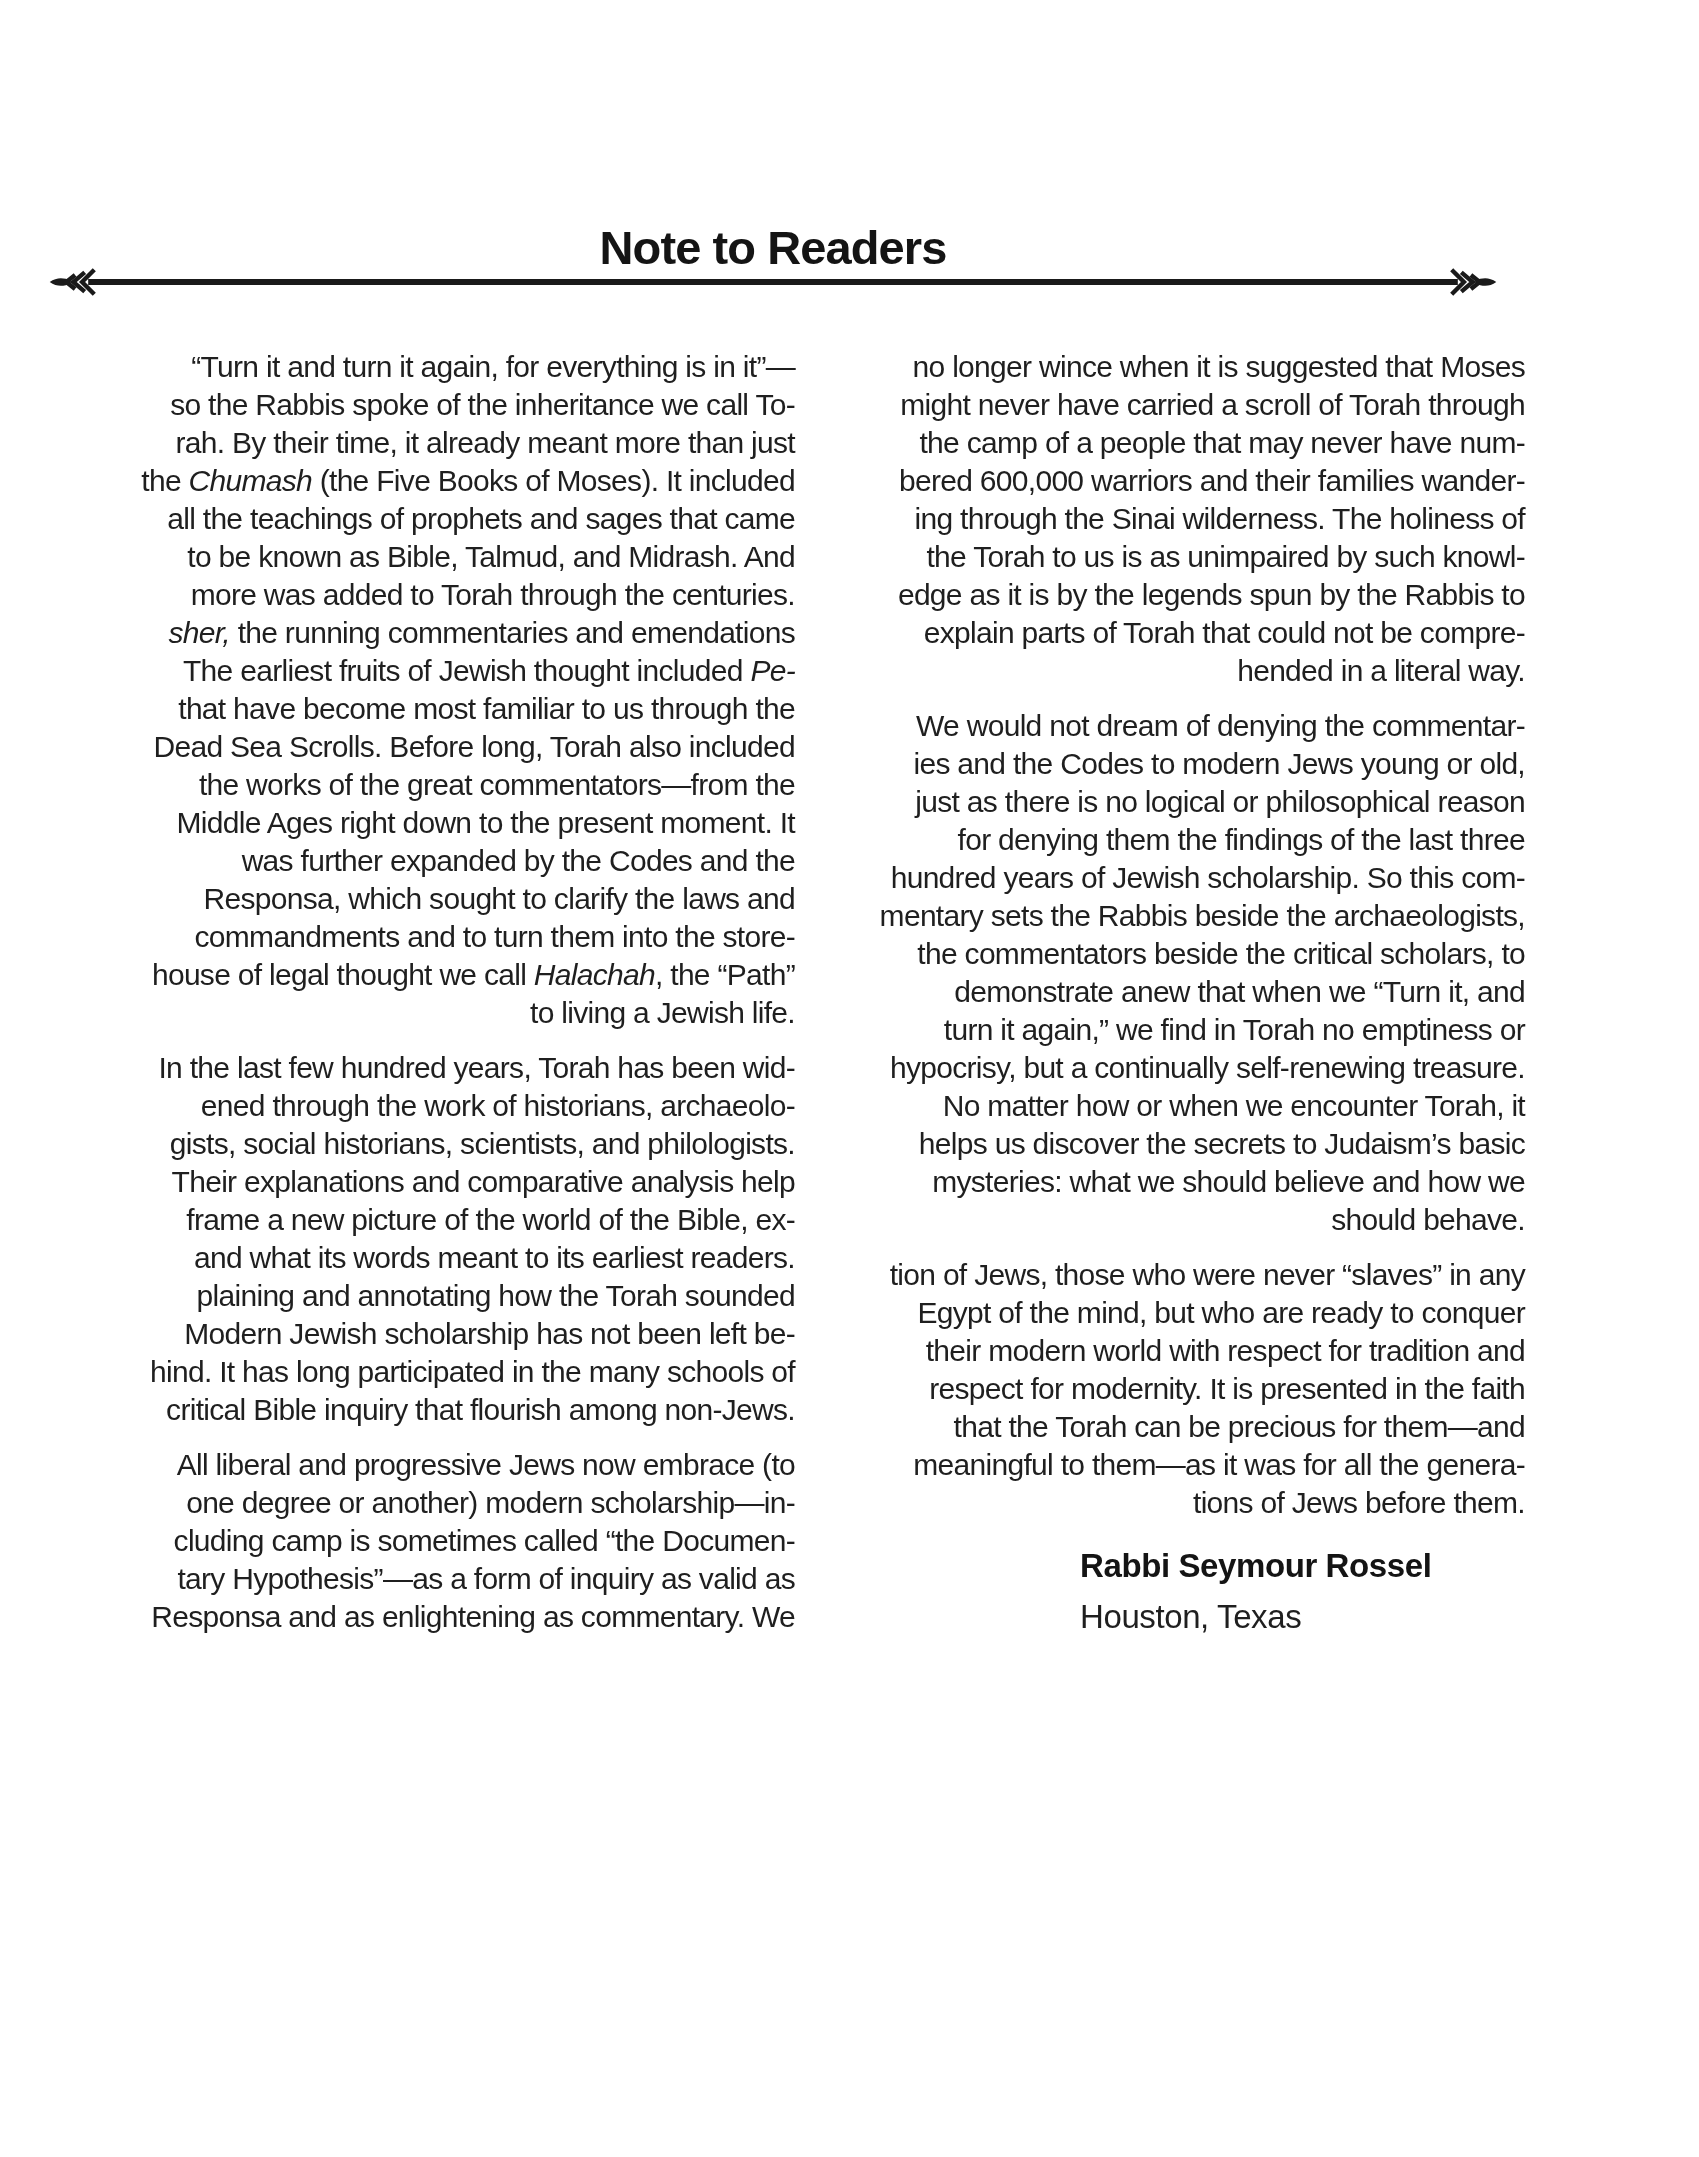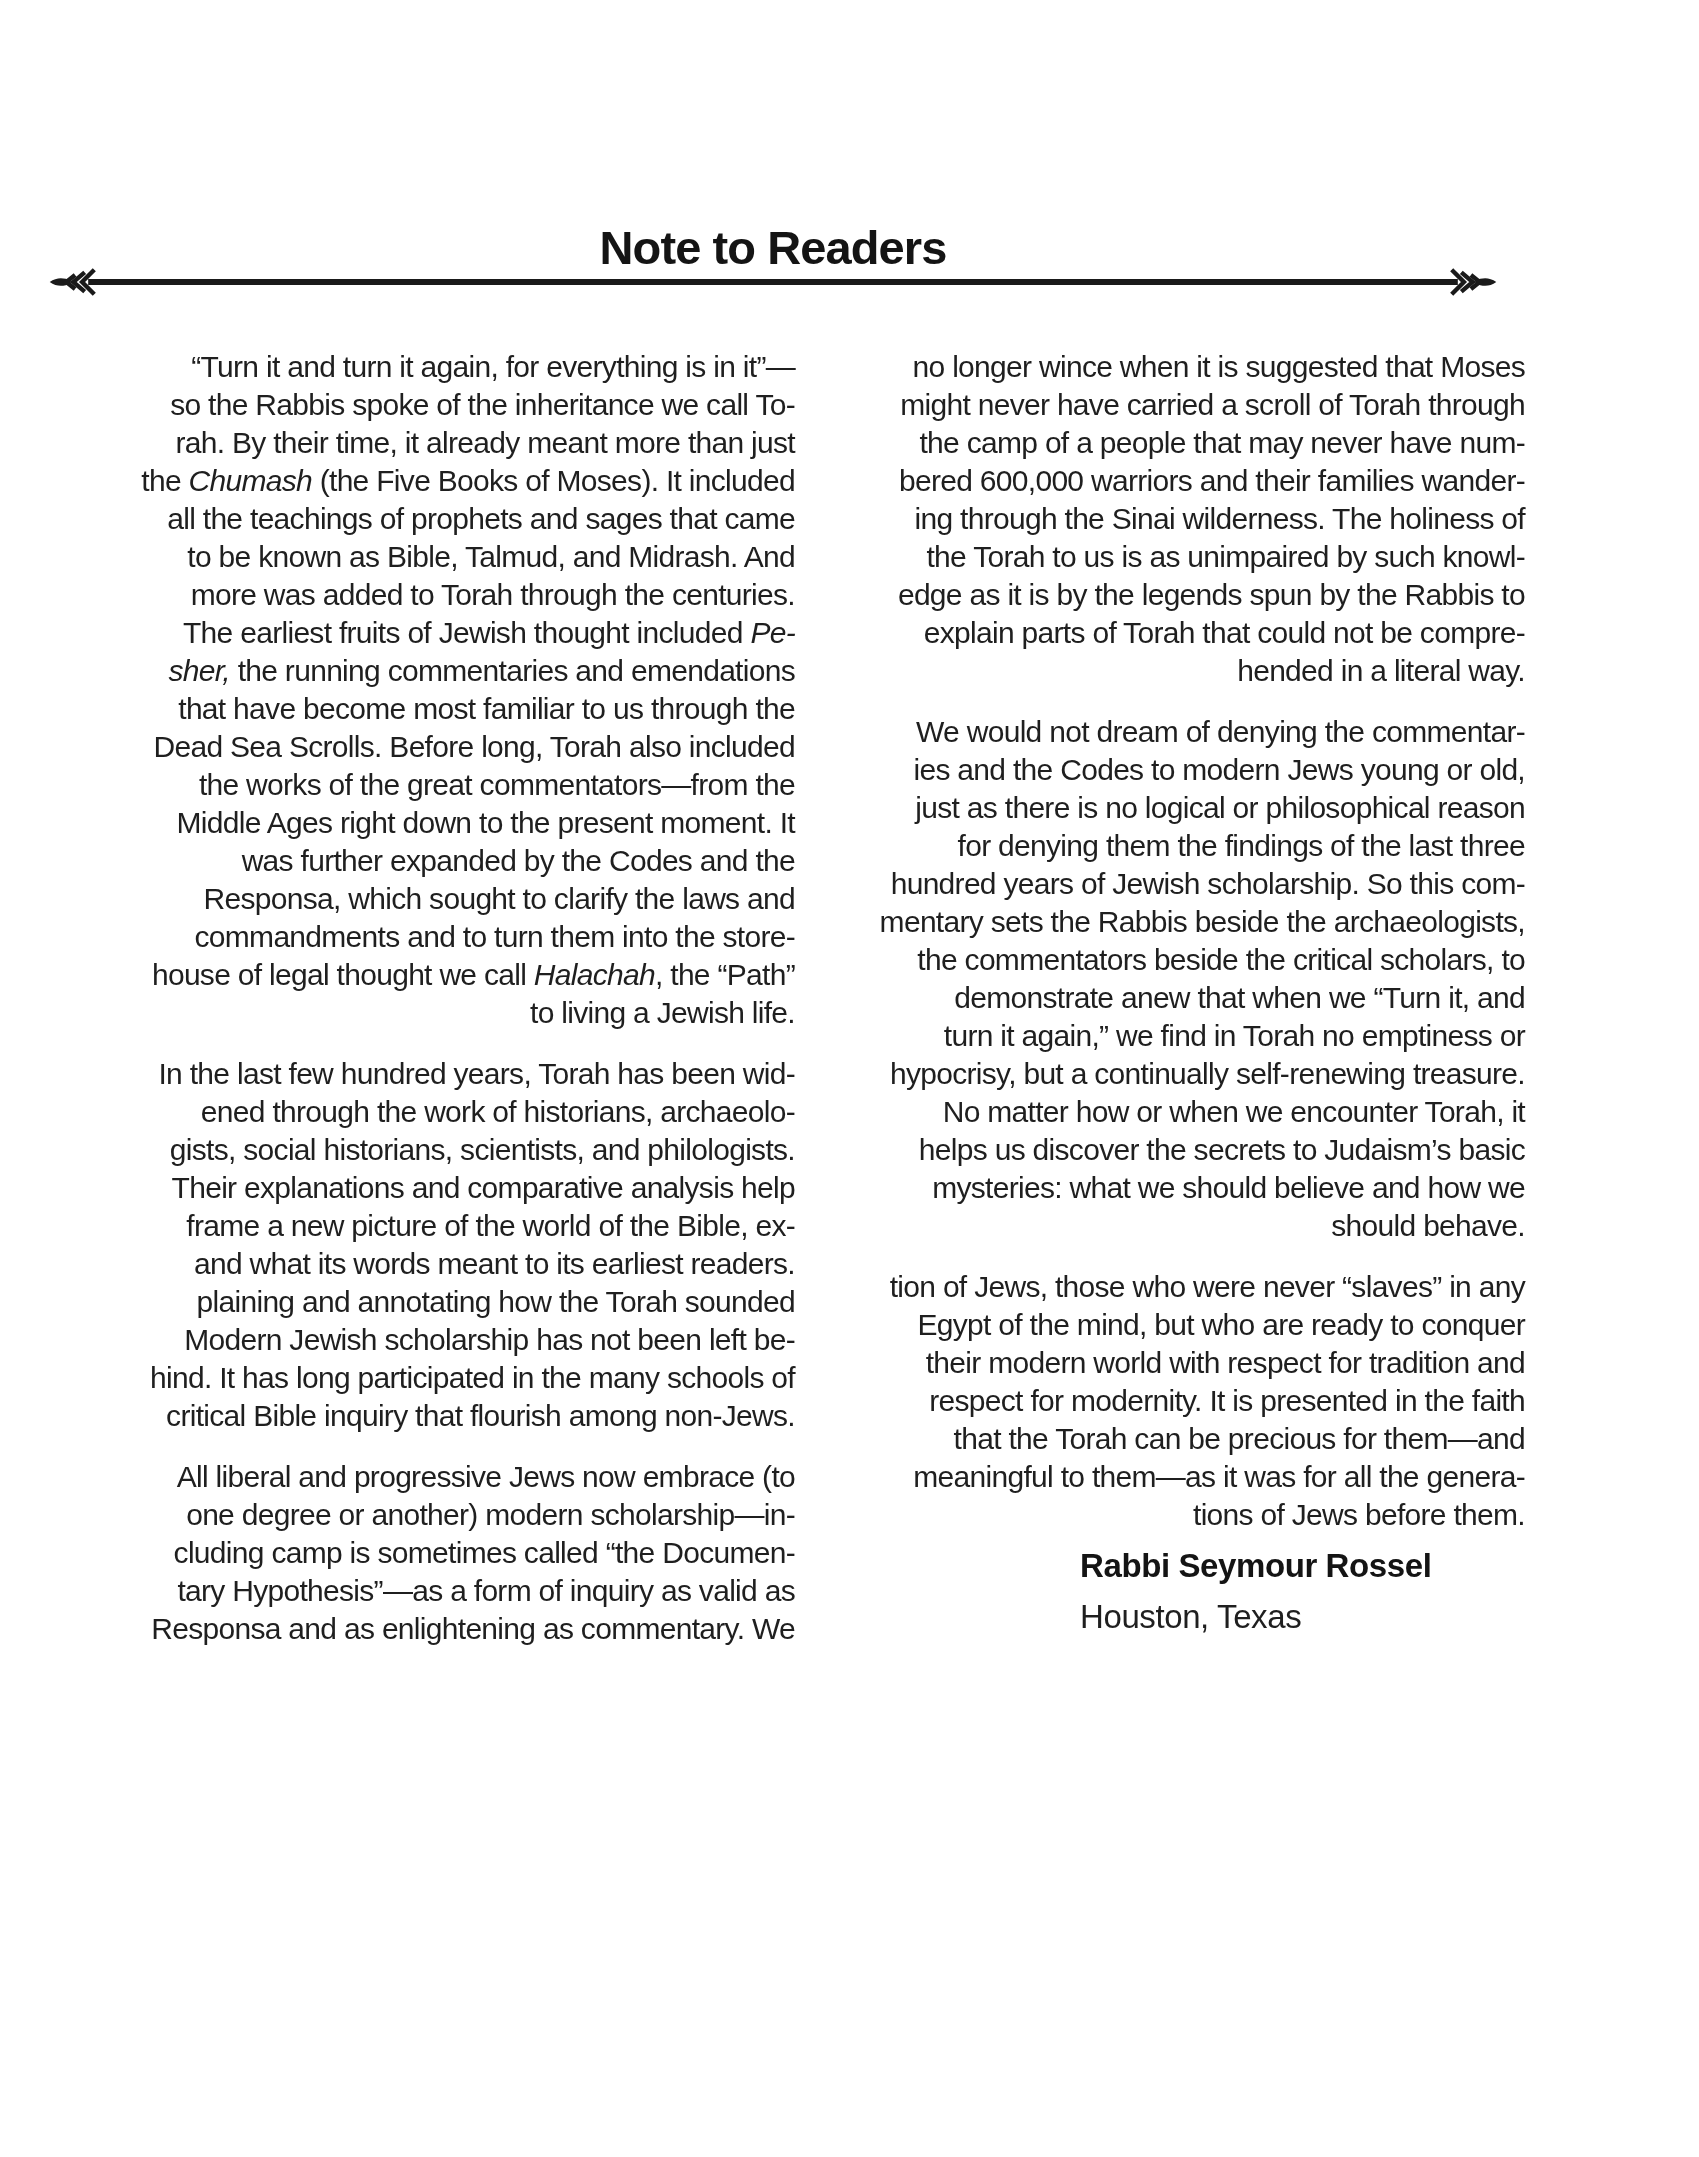--- a/index.html
+++ b/index.html
@@ -21,21 +21,21 @@
   .rule-wrap{position:absolute;left:48px;top:267px;width:1450px;height:30px;}
   .col{
     position:absolute;top:348px;
     font-size:30px;line-height:38px;letter-spacing:-0.7px;
     white-space:nowrap;
     text-align:right;
   }
   .col-left{left:48px;width:747px;}
   .col-right{left:795px;width:730px;}
   .para{margin:0;}
-  .para + .para{margin-top:23px;}
+  .para + .para{margin-top:17px;}
   .tline{display:block;}
   .tline i{font-style:italic;}
   .signature{
     position:absolute;left:1080px;top:1540px;
     font-size:33px;line-height:51px;letter-spacing:-0.4px;
     white-space:nowrap;
   }
   .sig-name{font-weight:bold;color:#141414;}
 </style>
 </head>
@@ -65,22 +65,22 @@
 
   <div class="col col-left">
       <div class="para">
         <div class="tline">“Turn it and turn it again, for everything is in it”—</div>
         <div class="tline">so the Rabbis spoke of the inheritance we call To-</div>
         <div class="tline">rah. By their time, it already meant more than just</div>
         <div class="tline">the <i>Chumash</i> (the Five Books of Moses). It included</div>
         <div class="tline">all the teachings of prophets and sages that came</div>
         <div class="tline">to be known as Bible, Talmud, and Midrash. And</div>
         <div class="tline">more was added to Torah through the centuries.</div>
+        <div class="tline"><i>sher,</i> the running commentaries and emendations</div>
         <div class="tline">The earliest fruits of Jewish thought included <i>Pe-</i></div>
-        <div class="tline"><i>sher,</i> the running commentaries and emendations</div>
         <div class="tline">that have become most familiar to us through the</div>
         <div class="tline">Dead Sea Scrolls. Before long, Torah also included</div>
         <div class="tline">the works of the great commentators—from the</div>
         <div class="tline">Middle Ages right down to the present moment. It</div>
         <div class="tline">was further expanded by the Codes and the</div>
         <div class="tline">Responsa, which sought to clarify the laws and</div>
         <div class="tline">commandments and to turn them into the store-</div>
         <div class="tline">house of legal thought we call <i>Halachah</i>, the “Path”</div>
         <div class="tline">to living a Jewish life.</div>
       </div>

